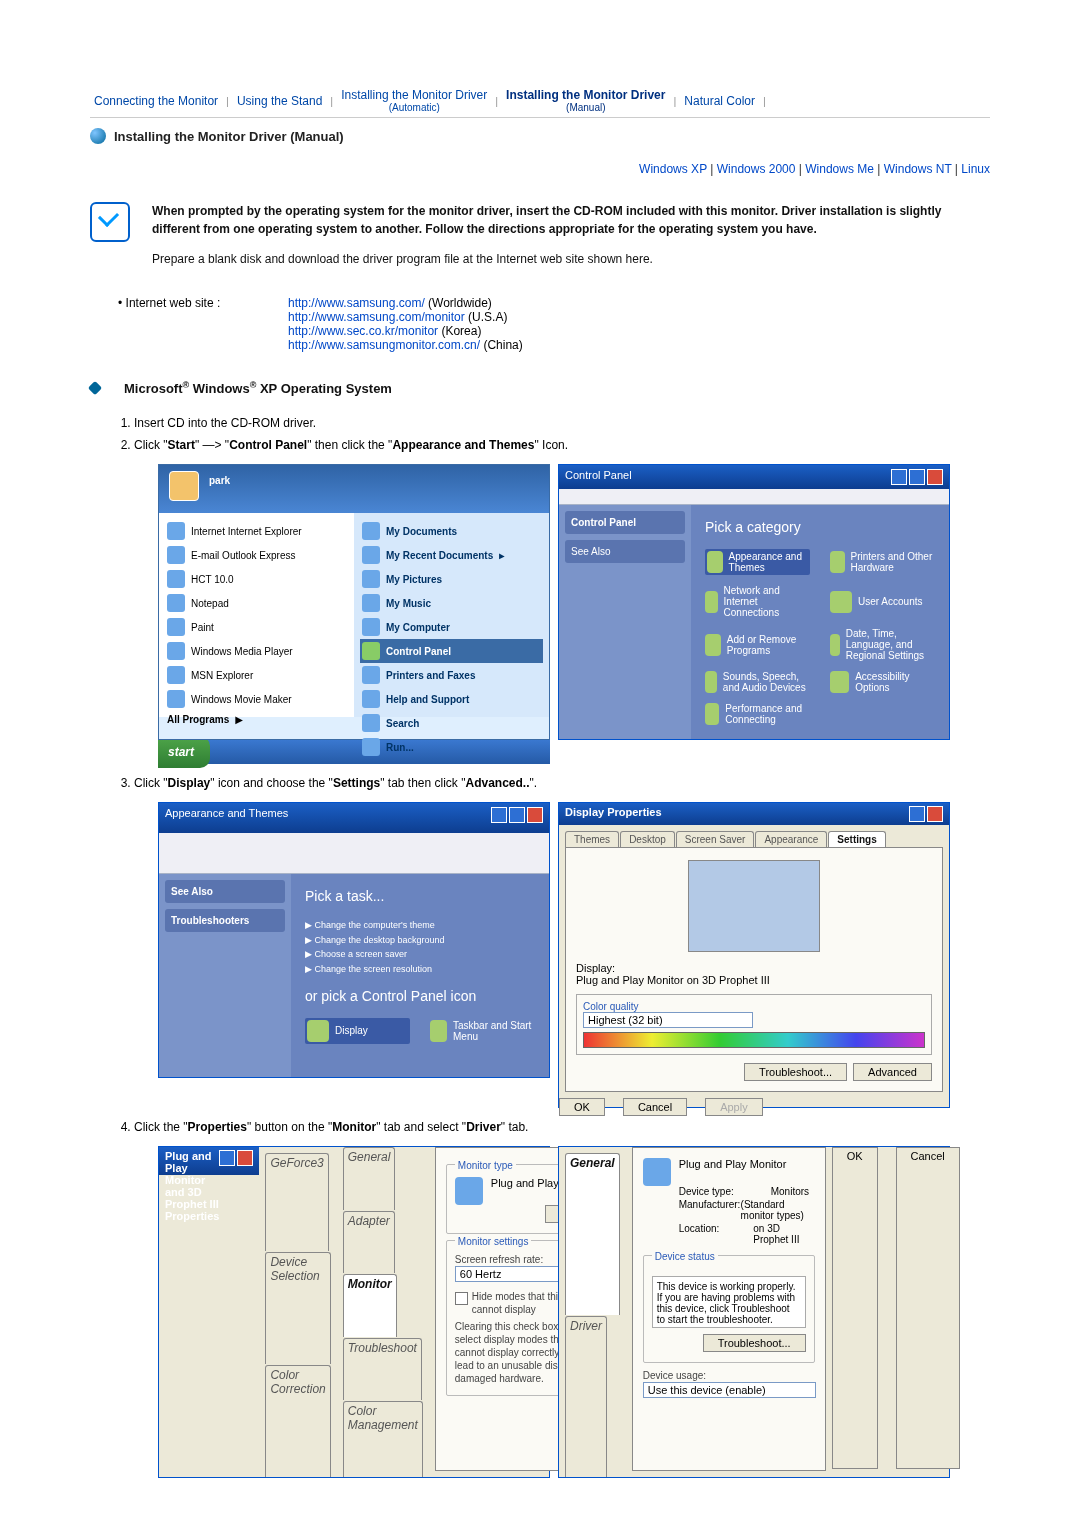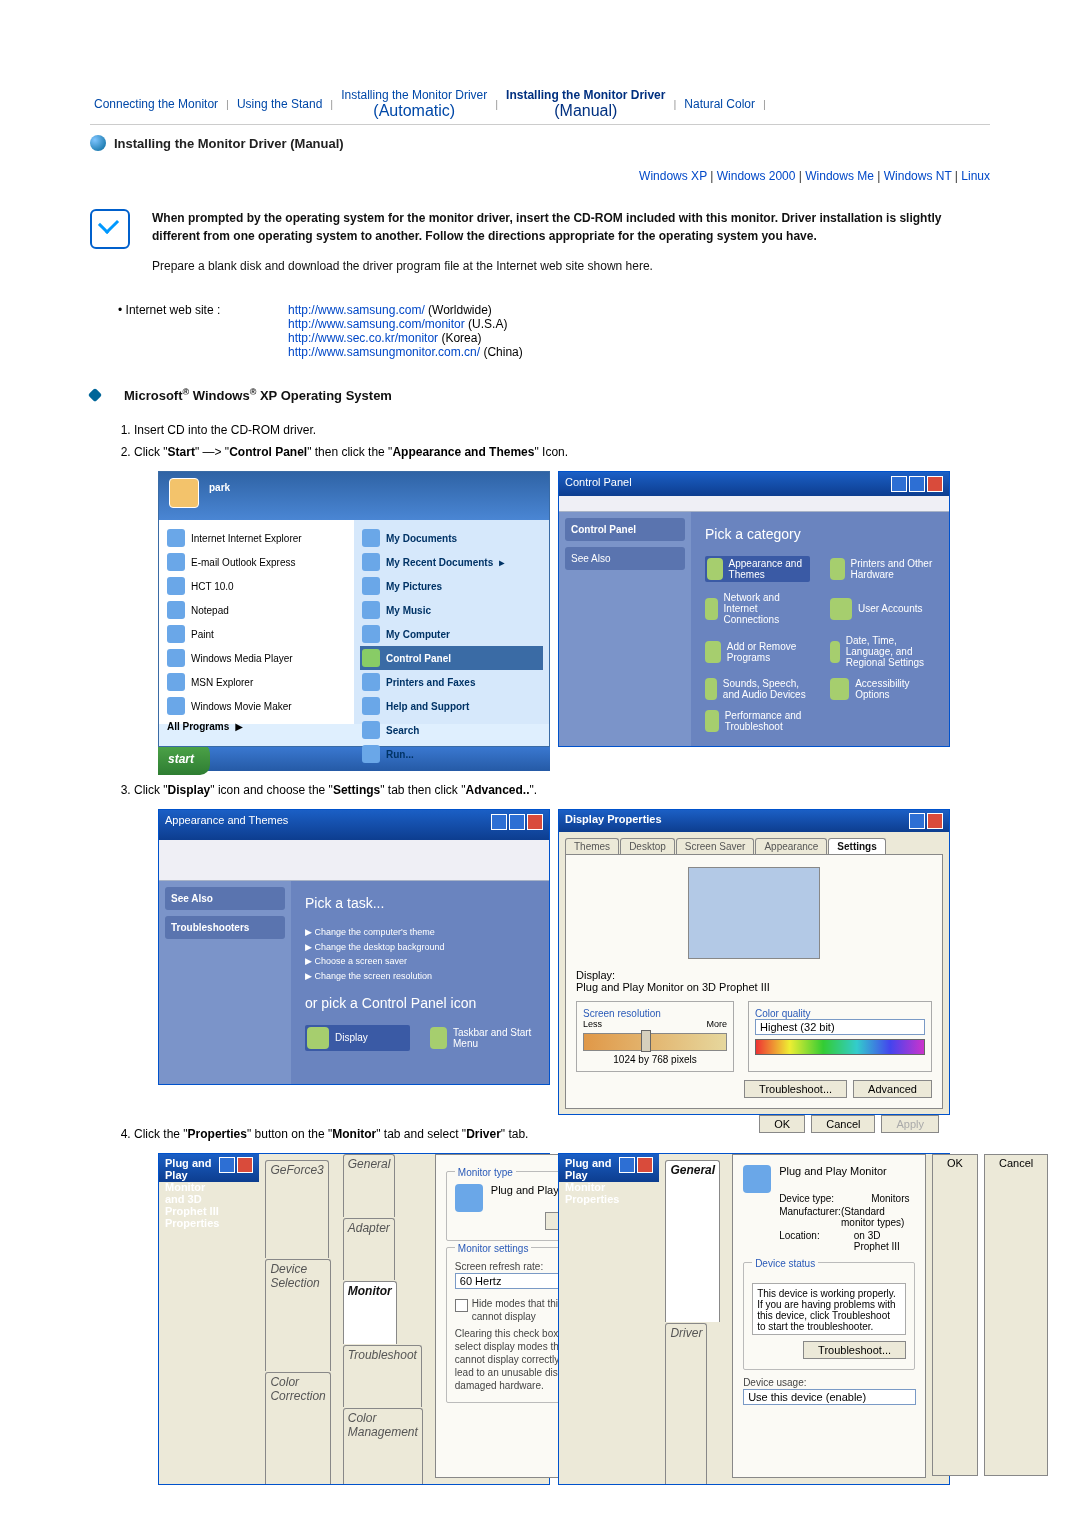--- a/index.html
+++ b/index.html
@@ -29,21 +29,21 @@
   .topnav-item.current {
     color: #003080;
     font-weight: bold;
   }
   .topnav-sep {
     color: #999;
     font-size: 11px;
   }
   .topnav-sub {
     display: block;
-    font-size: 16px;
+    font-size: 10px;
     text-align: center;
     color: #0048a8;
     font-weight: normal;
   }
   .topnav-sub.current {
     color: #003080;
     font-weight: normal;
   }
   .subhead-row {
     display: flex;
@@ -255,21 +255,21 @@
     width:130px;height:90px;margin:2px auto 10px auto;
     border:1px solid #888;background:#b3c9e6;
   }
   .dlg-body .row{display:flex;gap:14px;margin-top:8px;}
   .dlg-body .group{ border:1px solid #aaa; padding:6px; flex:1;}
   .dlg-body .group .gtitle{color:#2a5ab8; font-size:10px;}
   .dlg-body .slider{height:16px;background:linear-gradient(to right,#e09848,#e6d79d);margin-top:4px;border:1px solid #888; position:relative;}
   .dlg-body .slider::after{content:"";position:absolute;left:40%;top:-4px;width:8px;height:20px;background:#d6d0bd;border:1px solid #666;}
   .dlg-body .colorbar{height:14px;margin-top:4px;background:linear-gradient(to right,#e33,#ee3,#3c3,#3cc,#44e,#c3c);border:1px solid #666;}
   .dlg-btn{ border:1px solid #888; background:#ece9d8; padding:2px 14px; font-size:11px;}
-  .dlg-footer{display:flex;justify-content:flex-end;gap:6px;padding:0 10px 8px 0;}
+  .dlg-footer{display:flex;justify-content:flex-start;gap:18px;padding:0 10px 8px 0;}
   
   .dlg2 {
     width: 390px; height:330px;
     border:1px solid #0052cc;
     background:#ece9d8;
     font-size:11px;
     display:flex;flex-direction:row;
   }
   .dlg2 .dlg-tabs{ padding:6px 6px 0 6px; gap:1px; flex-wrap:wrap;}
   .dlg2 .dlg-tab{ font-size:12px; padding:2px 4px;font-style:italic;}
@@ -488,21 +488,21 @@
             <div class="cp-cat">
                 <span class="cico"></span>
                 <span>Sounds, Speech, and Audio Devices</span>
               </div>
             <div class="cp-cat">
                 <span class="cico"></span>
                 <span>Accessibility Options</span>
               </div>
             <div class="cp-cat">
                 <span class="cico"></span>
-                <span>Performance and Troubleshoot</span>
+                <span>Performance and Connecting</span>
               </div>
           </div>
         </div>
       </div>
     </div>
   </div>
 
   <ol class="steps" start="3">
     <li>
       <span>Click "</span><b>Display</b><span>" icon and choose the "</span><b>Settings</b><span>" tab then click "</span><b>Advanced..</b><span>".</span>
@@ -563,29 +563,20 @@
         <div class="dlg-tab">Screen Saver</div>
         <div class="dlg-tab">Appearance</div>
         <div class="dlg-tab active">Settings</div>
       </div>
       <div class="dlg-body">
         <div class="monprev"></div>
         <div>Display:</div>
         <div>Plug and Play Monitor on 3D Prophet III</div>
         <div class="row">
           <div class="group">
-            <div class="gtitle">Screen resolution</div>
-            <div style="display:flex;justify-content:space-between;font-size:9px;">
-              <span>Less</span>
-              <span>More</span>
-            </div>
-            <div class="slider"></div>
-            <div style="text-align:center;font-size:10px;margin-top:3px;">1024 by 768 pixels</div>
-          </div>
-          <div class="group">
             <div class="gtitle">Color quality</div>
             <div class="select">Highest (32 bit)</div>
             <div class="colorbar"></div>
           </div>
         </div>
         <div class="btnr" style="margin-top:8px;">
           <span class="dlg-btn">Troubleshoot...</span>
           <span class="dlg-btn">Advanced</span>
         </div>
       </div>
@@ -648,27 +639,20 @@
         </div>
       </div>
       <div class="dlg-footer">
         <span class="dlg-btn">OK</span>
         <span class="dlg-btn">Cancel</span>
         <span class="dlg-btn" style="color:#aaa;">Apply</span>
       </div>
     </div>
 
     <div class="dlg2">
-      <div class="dlg-title">
-        <span>Plug and Play Monitor Properties</span>
-        <span class="wbtns">
-            <span class="wbtn"></span>
-            <span class="wbtn close"></span>
-          </span>
-      </div>
       <div class="dlg-tabs">
         <div class="dlg-tab active">General</div>
         <div class="dlg-tab">Driver</div>
       </div>
       <div class="dlg-body" style="flex:1;">
         <div>
           <span class="monico"></span>
           <span>Plug and Play Monitor</span>
         </div>
         <div style="clear:both;margin:10px 0 0 36px;">

